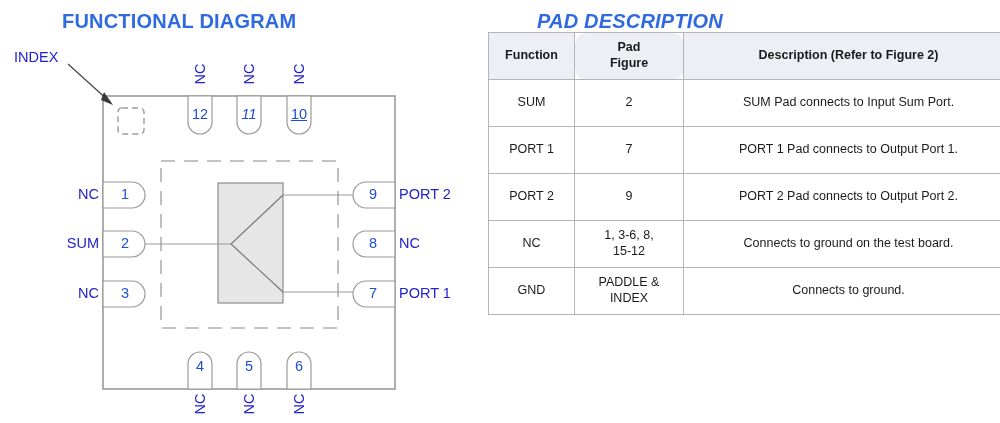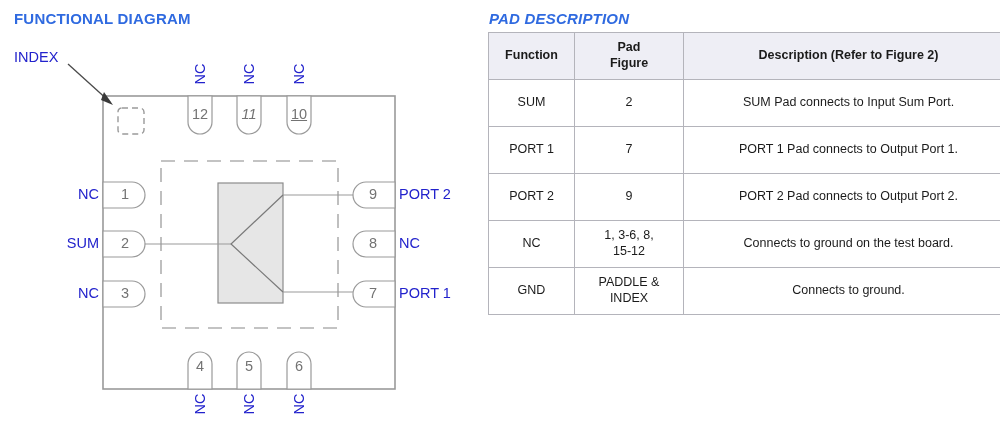--- a/index.html
+++ b/index.html
@@ -13,45 +13,46 @@
     position: relative;
     overflow: hidden;
     font-family: "Liberation Sans", sans-serif;
     -webkit-font-smoothing: antialiased;
   }
 
   
   .section-title {
     position: absolute;
     font-weight: bold;
-    font-size: 15px;
+    font-size: 20px;
     letter-spacing: 0.2px;
     color: #2f6ae0;
     white-space: nowrap;
+    margin-left: 48px;
   }
   #title-functional { left: 14px; top: 10px; }
   #title-pad        { left: 489px; top: 10px; font-style: italic; }
 
   
   #diagram {
     position: absolute;
     left: 0; top: 0;
     width: 470px; height: 423px;
   }
   #diagram svg { display: block; }
 
   .dg-label {
     position: absolute;
     color: #2222cc;
     font-size: 14.5px;
     white-space: nowrap;
   }
   .dg-pinnum {
     position: absolute;
-    color: #737373;
+    color: #1d4ed8;
     font-size: 14.5px;
     white-space: nowrap;
     text-align: center;
   }
   .dg-vert {
     position: absolute;
     color: #2222cc;
     font-size: 14.5px;
     white-space: nowrap;
     transform-origin: 50% 50%;
@@ -77,21 +78,21 @@
     line-height: 1.25;
   }
   #pad-table thead th {
     background: #eeeef5;
     font-weight: bold;
     height: 38px;
     font-size: 12.5px;
   }
   #pad-table tbody td { height: 38px; }
   .col-function { width: 77px; }
-  .col-padnum   { width: 100px; }
+  .col-padnum   { width: 100px; border-radius: 12px; }
   .col-desc     { width: 321px; }
 </style>
 </head>
 <body>
 
 <div class="section-title" id="title-functional">FUNCTIONAL DIAGRAM</div>
 
 <div class="section-title" id="title-pad">PAD DESCRIPTION</div>
 
 <div id="diagram">

